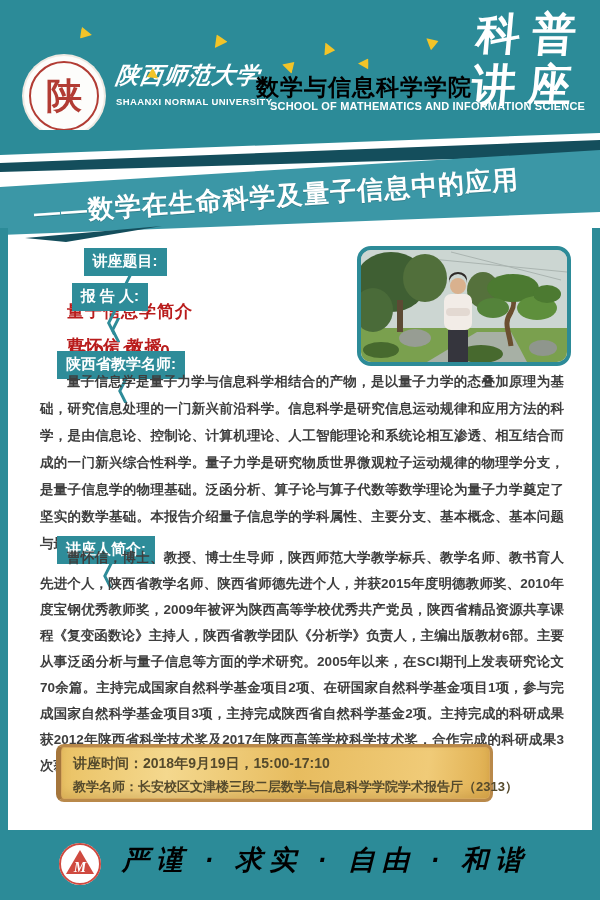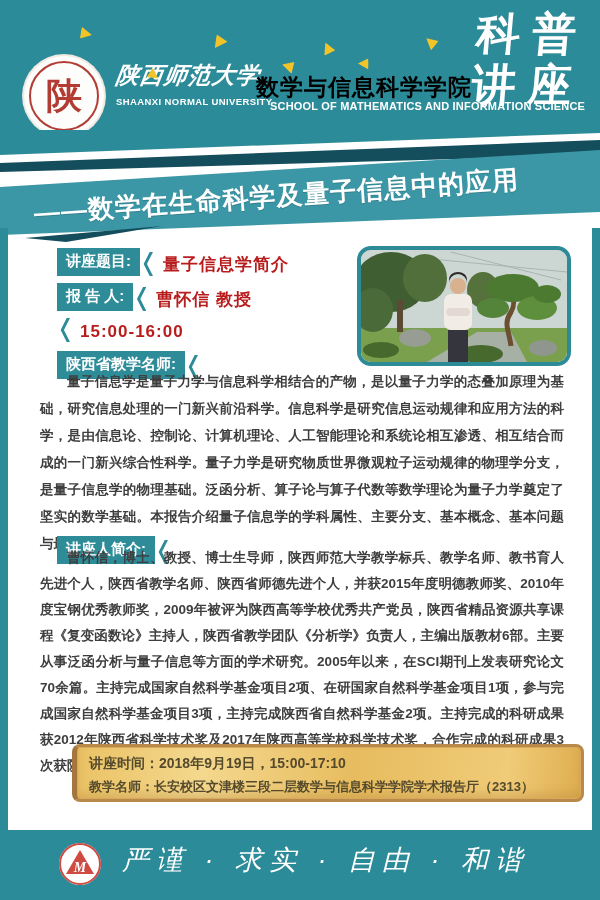--- a/index.html
+++ b/index.html
@@ -29,41 +29,41 @@
   
   .banner-svg { position:absolute; left:0; top:130px; }
   .banner-title { position:absolute; left:34px; top:196px; width:550px; color:#fff;
                   font-size:26px; font-weight:bold; letter-spacing:1px; white-space:nowrap;
                   transform:rotate(-4deg); transform-origin:0 50%; text-shadow:0 1px 0 rgba(0,0,0,0.15); }
   
   .side-border { position:absolute; top:228px; width:8px; height:602px; background:#2c8b98; }
   .side-border.left { left:0; } .side-border.right { right:0; }
   .footer { position:absolute; left:0; top:830px; width:600px; height:70px; background:#2c8b98; }
   .footer-logo { position:absolute; left:58px; top:12px; width:44px; height:44px; }
-  .motto { position:absolute; left:122px; top:12px; color:#ffffff; font-size:27px; font-weight:normal;
+  .motto { position:absolute; left:122px; top:12px; color:#000000; font-size:27px; font-weight:bold;
            font-style:italic; letter-spacing:7px; white-space:nowrap; }
   
-  .row { position:absolute; left:57px; display:flex; align-items:flex-end; }
+  .row { position:absolute; left:57px; display:flex; align-items:center;flex-direction:column; }
   .tag { background:#2e8c99; color:#fff; font-weight:bold; font-size:15px;
          padding:4px 9px 5px; white-space:nowrap; }
   .chev { width:11px; height:24px; background:#2e8c99; margin-left:2px;
           clip-path:polygon(70% 0,100% 0,45% 50%,100% 100%,70% 100%,15% 50%); }
   .val { margin-left:10px; color:#b91c1c; font-size:17px; font-weight:bold; letter-spacing:1px;
          white-space:nowrap; }
   
   .photo { position:absolute; left:357px; top:246px; width:214px; height:120px;
            border:4px solid #2d8b98; border-radius:14px; overflow:hidden; box-sizing:border-box;
            background:#cdd6d1; }
   
   .para { position:absolute; left:40px; width:524px; color:#3e3e3e; font-weight:bold;
           text-align:justify; text-indent:2em; }
   .para.intro { top:368px; font-size:13.5px; line-height:27px; }
   .para.bio   { top:545px; font-size:13.5px; line-height:26px; }
   
-  .board { position:absolute; left:72px; top:744px; width:512px; height:58px; box-sizing:border-box;
+  .board { position:absolute; left:56px; top:744px; width:437px; height:58px; box-sizing:border-box;
            background:linear-gradient(96deg,#eac264,#f4d88e 25%,#e7bc5f 55%,#f0cb78 85%,#dfae4f);
            border:3px solid #b9894a; border-left:5px solid #a5763c; border-radius:8px;
            box-shadow:inset 0 0 0 1px #d8a95c, inset 0 -6px 10px rgba(160,110,40,0.25);
            padding:5px 10px 0 12px; }
   .board-line { font-weight:bold; color:#554a2c; line-height:23px; white-space:nowrap; }
   .board-line.l1 { font-size:14px; }
   .board-line.l2 { font-size:13px; }
 </style>
 </head>
 <body>

